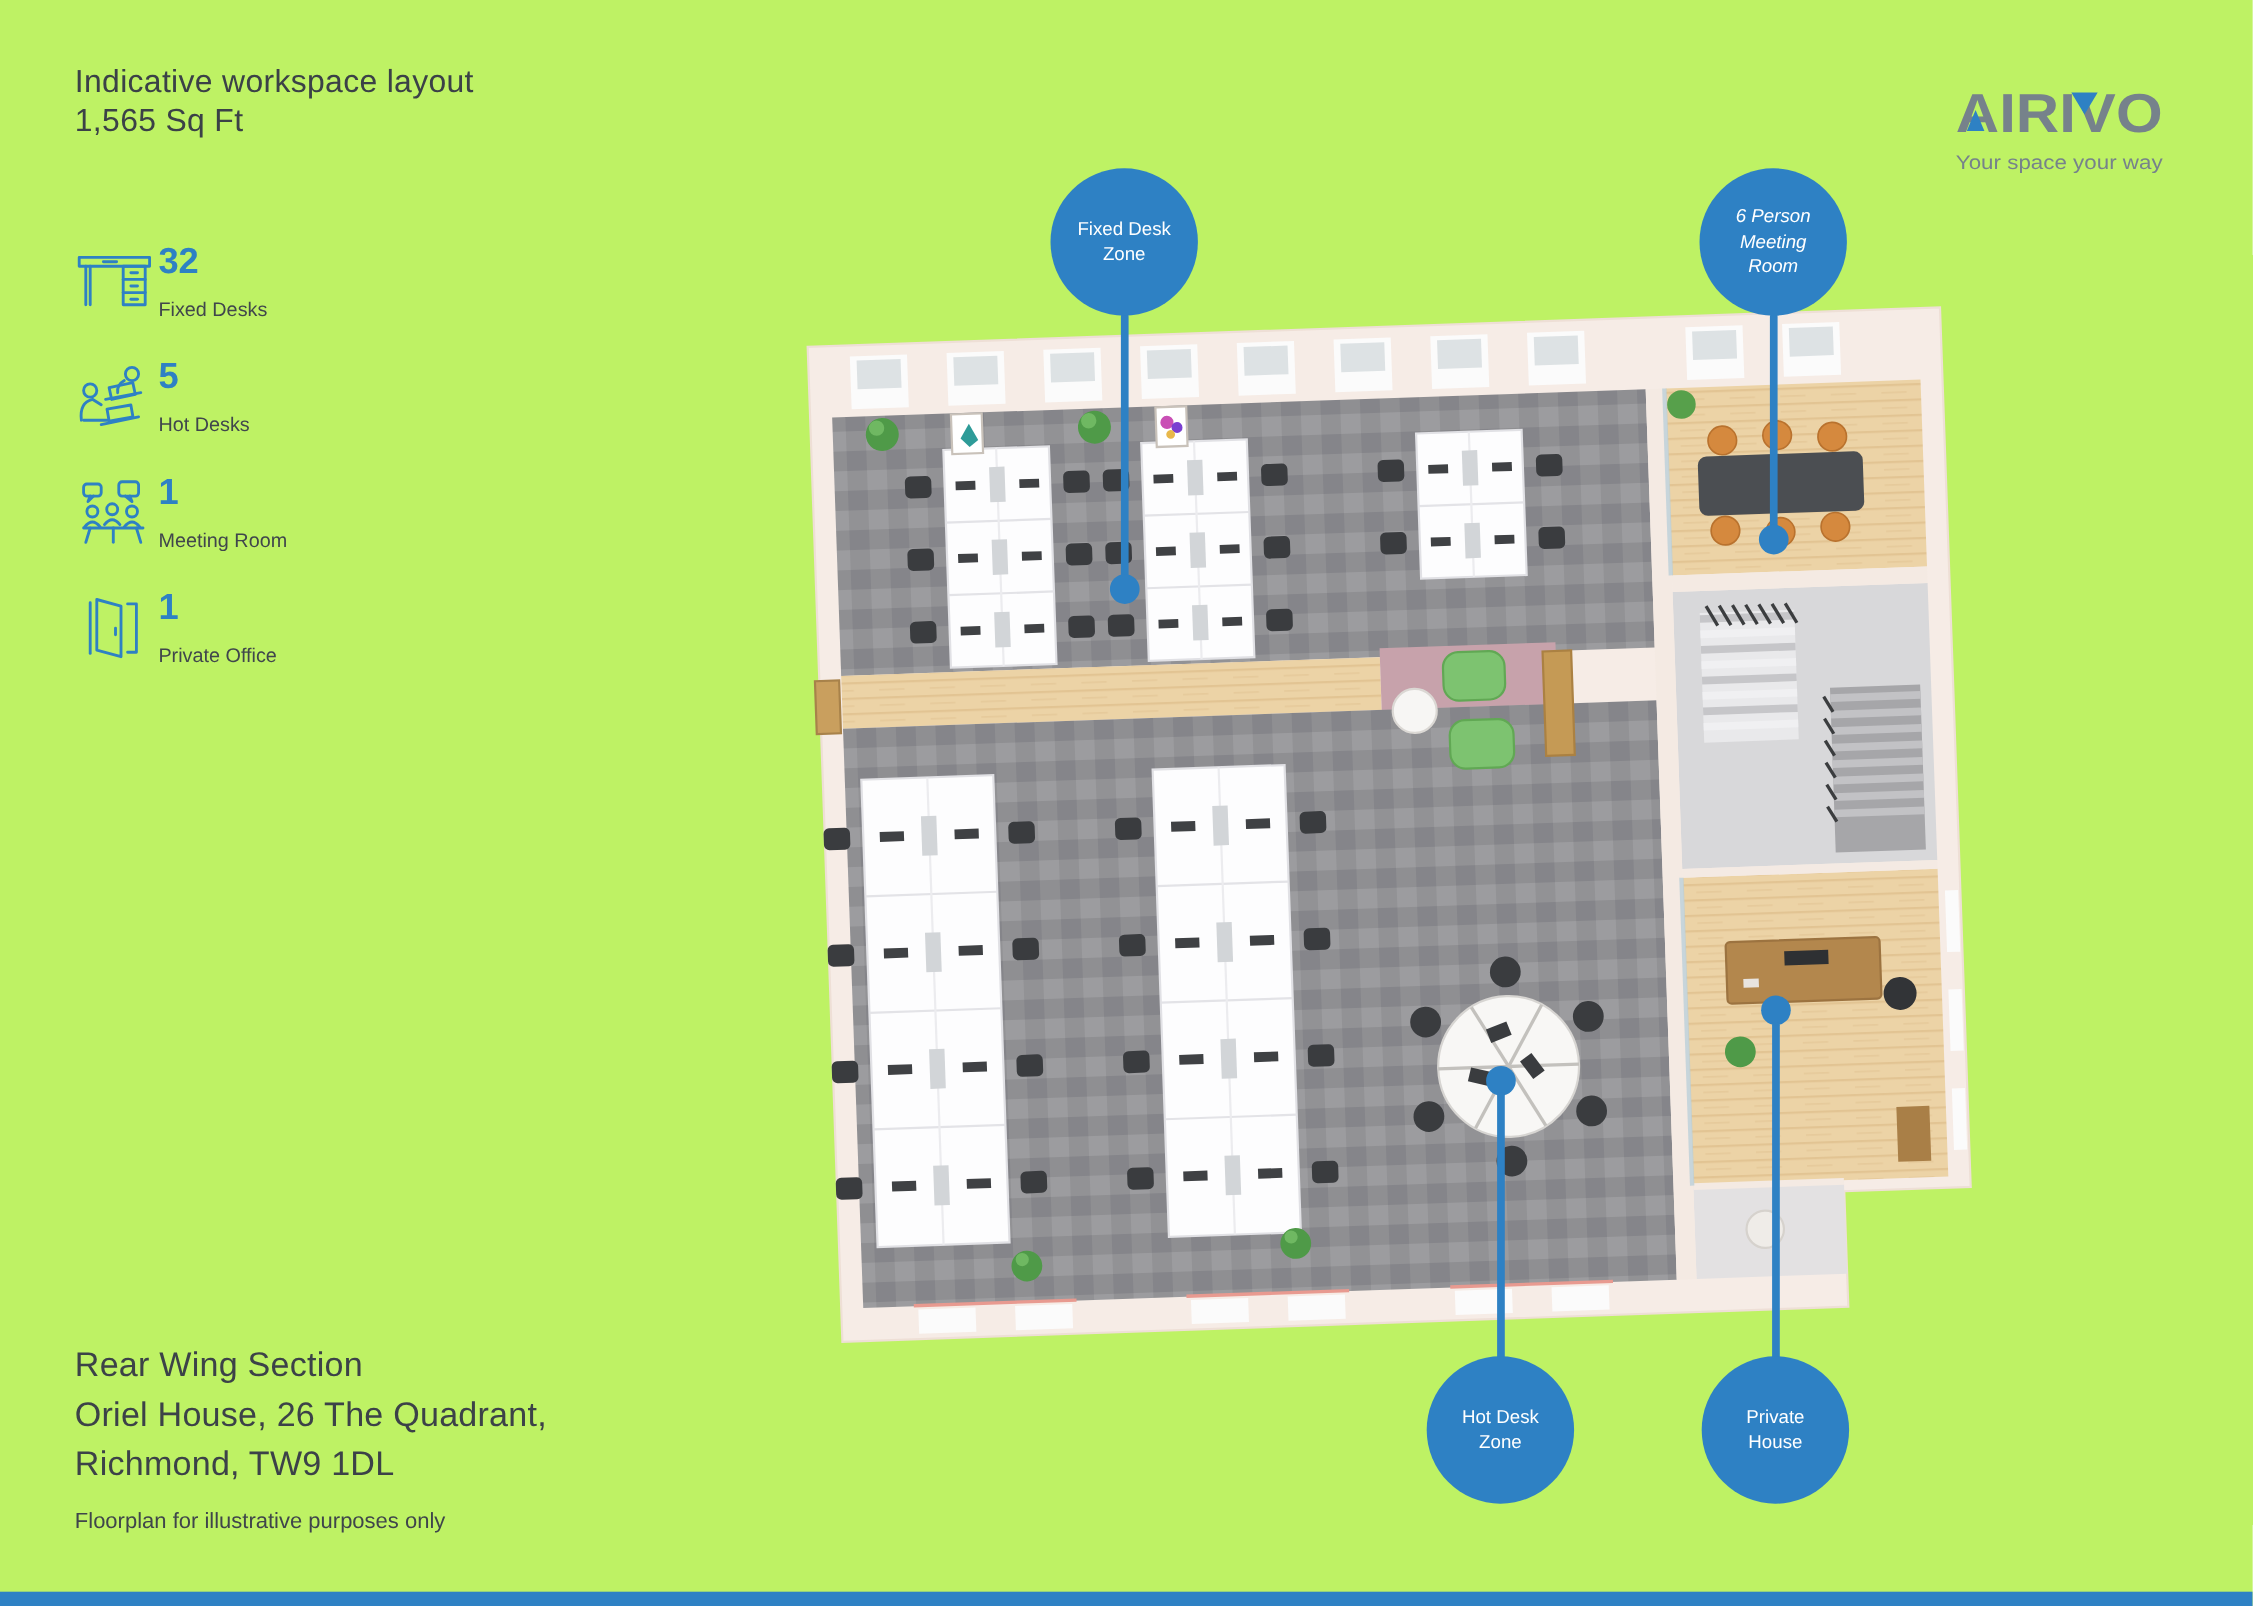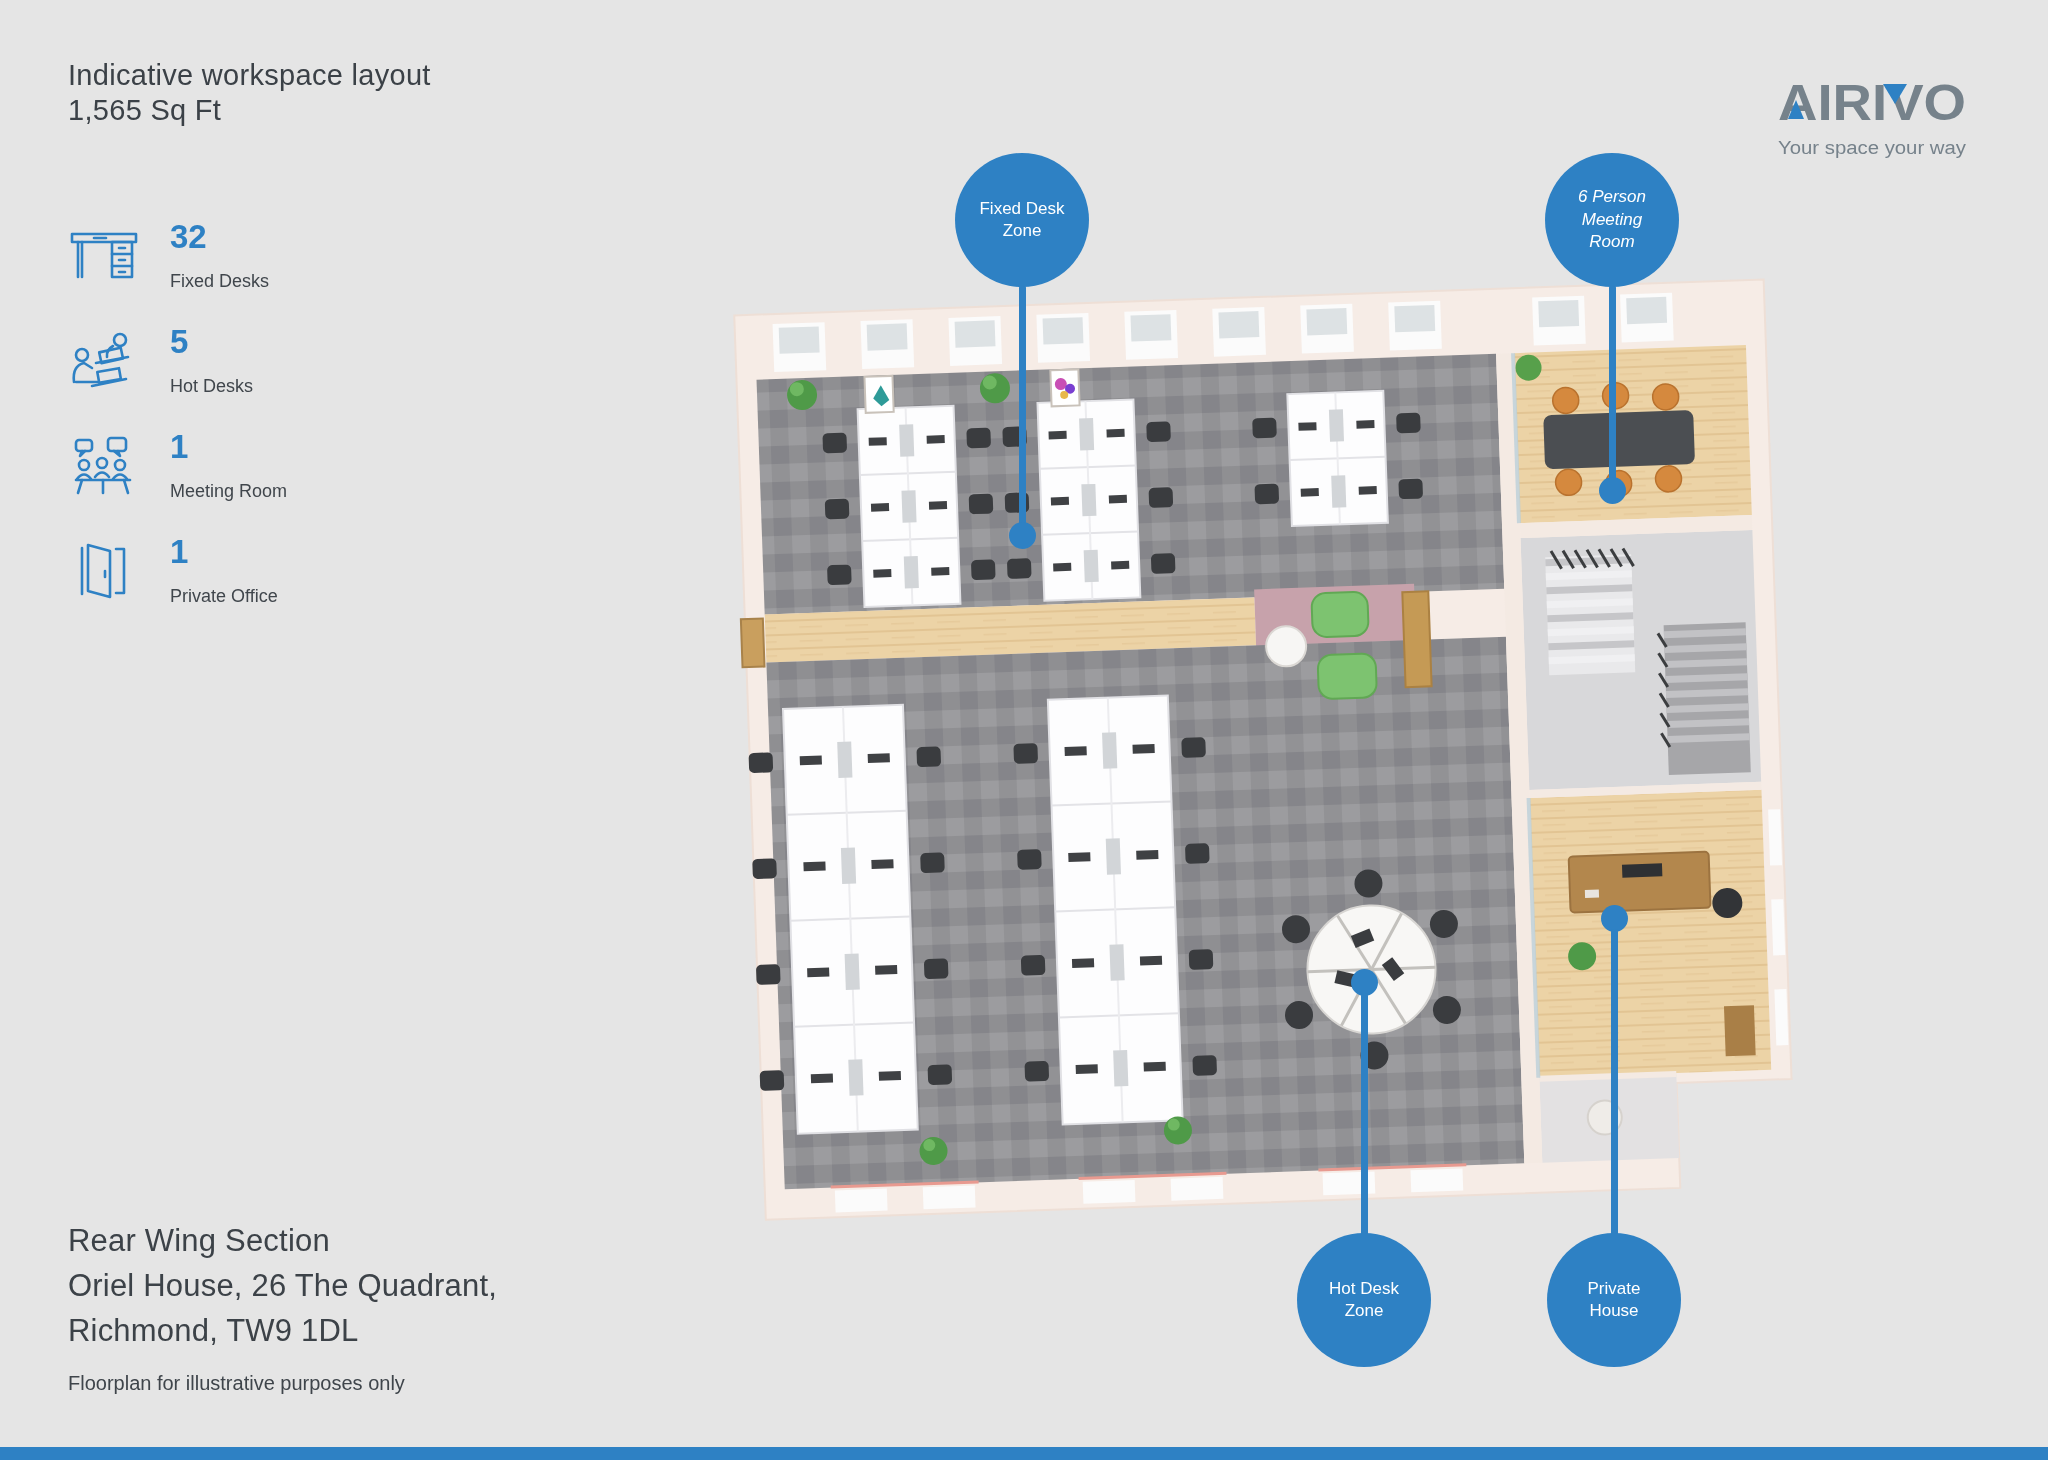--- a/index.html
+++ b/index.html
@@ -1,26 +1,26 @@
 <!DOCTYPE html>
 <html style="--accent: #2e81c4;"><head>
 <meta charset="utf-8">
 <style>
   html,body { margin:0; padding:0; background:#ffffff; }
   .page {
-    position:relative; width:2048px; height:1460px; background:#e5e5e5;
+    position:relative; width:2048px; height:1460px; background:#bef264;
     font-family:"Liberation Sans", sans-serif; overflow:hidden;
     --accent:#2e81c4;
   }
   
   .title-block { position:absolute; left:68px; top:58px; color:#3b4147; }
   .title-line { font-size:29px; font-weight:500; line-height:35px; letter-spacing:0.3px; }
   
   .legend { position:absolute; left:64px; top:220px; display:flex; flex-direction:column; gap:33px; }
-  .legend-item { display:flex; align-items:center; gap:26px; }
+  .legend-item { display:flex; align-items:center; }
   .legend-icon { width:80px; height:72px; display:flex; align-items:center; justify-content:center; flex:0 0 80px; }
   .legend-icon svg { stroke:var(--accent); fill:none; stroke-width:2.6; stroke-linecap:round; stroke-linejoin:round; }
   .legend-value { font-size:33px; font-weight:bold; color:var(--accent); line-height:1.05; }
   .legend-label { font-size:18px; color:#40464c; margin-top:16px; }
   
   .logo { position:absolute; left:1778px; top:74px;text-decoration:underline; }
   
   .callout-bubble {
     position:absolute; width:134px; height:134px; border-radius:50%;
     background:var(--accent); color:#ffffff; display:flex; flex-direction:column;

